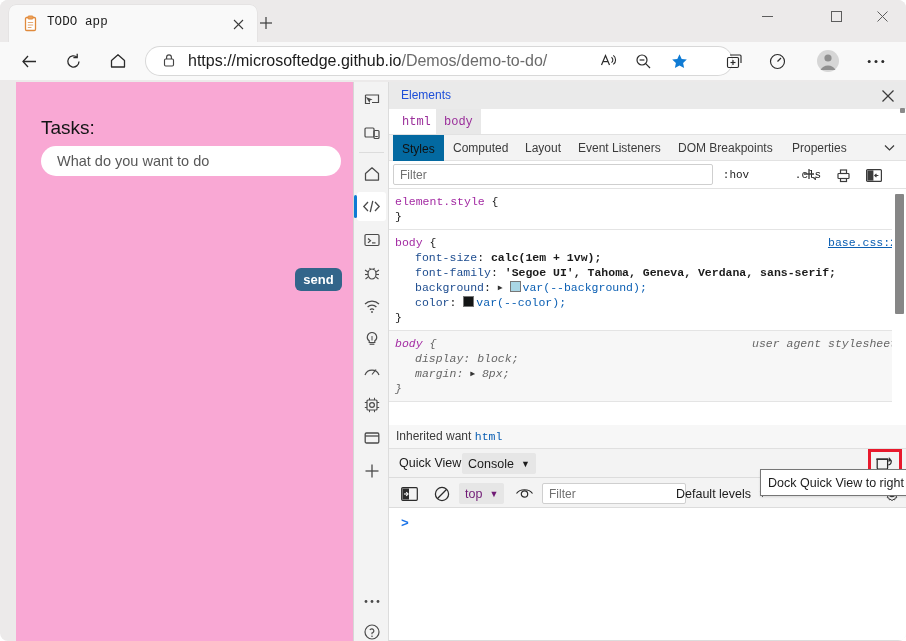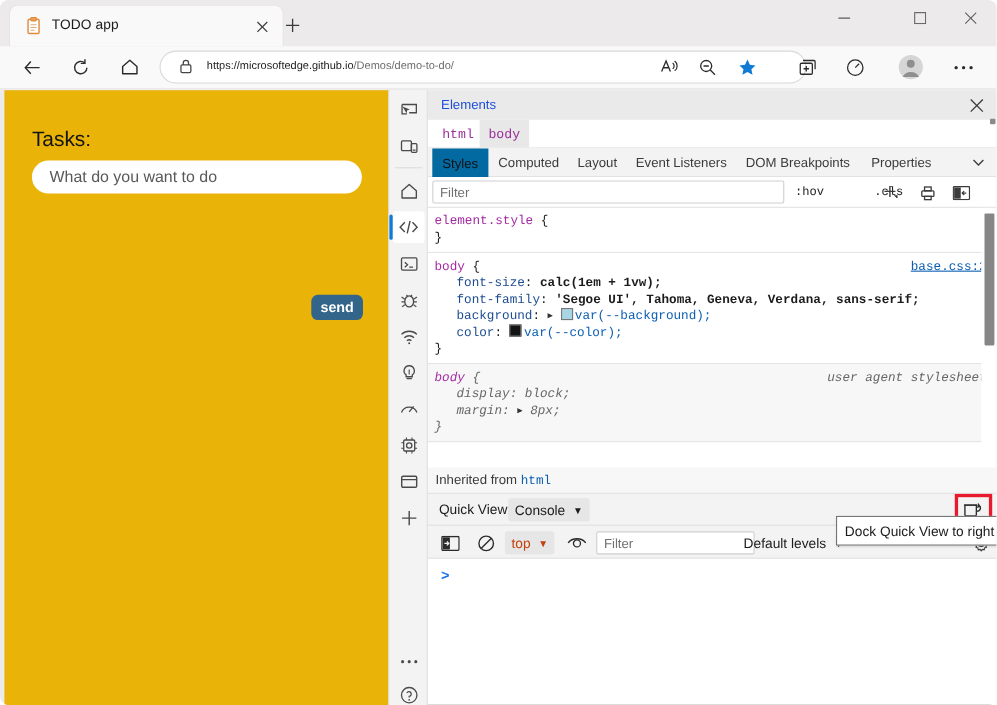--- a/index.html
+++ b/index.html
@@ -32,20 +32,21 @@
     width: 906px; height: 42px;
     background: #eceaea;
   }
   #tab {
     position: absolute;
     left: 9px; top: 5px;
     width: 248px; height: 37px;
     background: #f9f9f9;
     border-radius: 7px 7px 0 0;
     box-shadow: 0 0 0 0.5px rgba(0,0,0,0.06);
+    font-family: Liberation Mono, monospace;
   }
   #tab-favicon {
     position: absolute;
     left: 13px; top: 10px;
     width: 17px; height: 17px;
   }
   #tab-title {
     position: absolute;
     left: 38px; top: 10px;
     font-size: 12.5px;
@@ -108,21 +109,21 @@
   }
   #url-lock {
     position: absolute;
     left: 16px; top: 6px;
     width: 16px; height: 16px;
     color: #444;
   }
   #url-text {
     position: absolute;
     left: 42px; top: 6px;
-    font-size: 10px;
+    font-size: 16px;
     color: #6b6b6b;
     white-space: nowrap;
     line-height: 16px;
   }
   #url-text b { color: #1b1b1b; font-weight: normal; }
   .urlicon {
     position: absolute;
     top: 2px;
     width: 24px; height: 24px;
     display: flex; align-items: center; justify-content: center;
@@ -140,23 +141,23 @@
     color: #2b2b2b;
   }
   #tr-collections { left: 720px; }
   #tr-perf { left: 763px; }
   #tr-profile { left: 814px; }
   #tr-more { left: 862px; }
 
   
   #viewport {
     position: absolute;
-    left: 4px; top: 82px;
+    left: 16px; top: 82px;
     width: 353px; height: 559px;
-    background: #eab308;
+    background: #f9a8d4;
     overflow: hidden;
   }
   #tasks-label {
     position: absolute;
     left: 25px; top: 35px;
     font-size: 19px;
     color: #131515;
   }
   #task-input {
     position: absolute;
@@ -513,21 +514,21 @@
   #cb-clear { left: 42px; width: 21px; }
   #cb-context {
     position: absolute;
     left: 70px; top: 5px;
     height: 21px;
     display: flex; align-items: center;
     padding: 0 6px;
     background: #e6e6e6;
     border-radius: 2px;
     font-size: 12.5px;
-    color: #c2410c;
+    color: #701a75;
   }
   #cb-context-caret { margin-left: 7px; font-size: 9px; }
   #cb-eye { left: 124px; width: 22px; }
   #cb-filter {
     position: absolute;
     left: 153px; top: 5px;
     width: 144px; height: 21px;
     border: 1px solid #cfcfcf;
     border-radius: 2px;
     background: #fff;
@@ -927,21 +928,21 @@
           <div>}</div>
           <span class="uatext">user agent stylesheet</span>
         </div>
       </div>
 
       <div id="sb-track"></div>
       <div id="sb-thumb"></div>
       <div id="sb-down">▼</div>
 
       <div id="inherited-row">
-        <span id="inherited-text"><span>Inherited from</span> <span id="inherited-html">html</span></span>
+        <span id="inherited-text"><span>Inherited want</span> <span id="inherited-html">html</span></span>
       </div>
 
       <div id="quickview">
         <span id="qv-label">Quick View:</span>
         <span id="qv-select">
           <span>Console</span>
           <span id="qv-caret">▼</span>
         </span>
         <span id="qv-dock">
           <svg width="17" height="15" viewBox="0 0 17 15">

